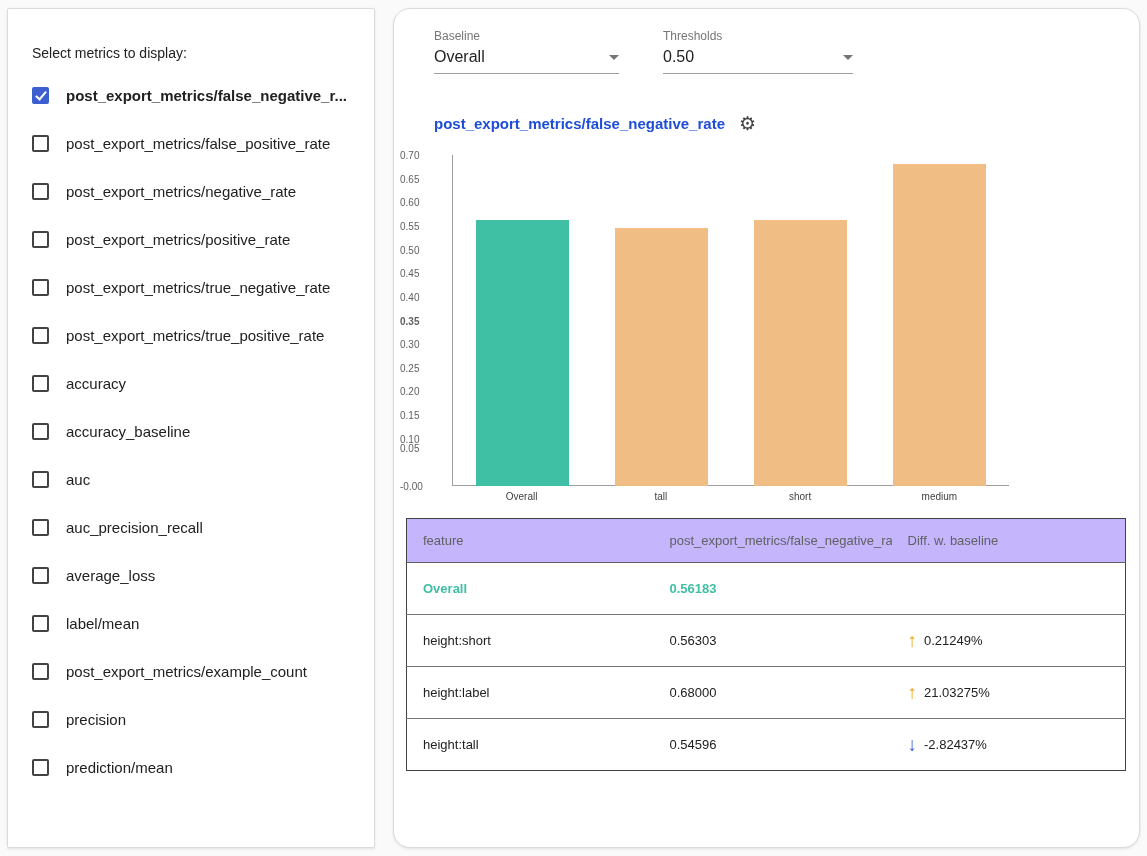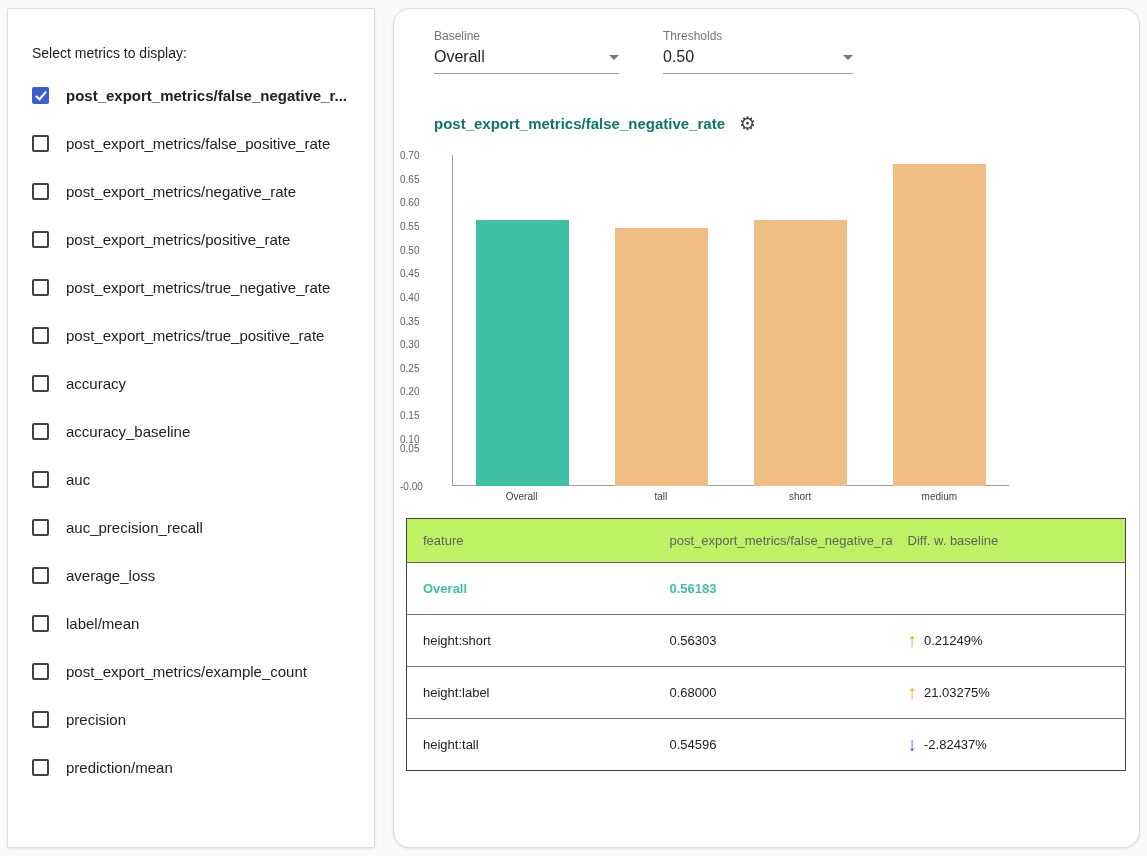--- a/index.html
+++ b/index.html
@@ -21,35 +21,35 @@
   .metric-item.checked .metric-label{ font-weight:bold; }
 
   .controls{ display:flex; gap:44px; margin:4px 0 0 28px; }
   .field{ width:185px; cursor:pointer; }
   .field-label{ font-size:12px; color:#757575; margin-bottom:5px; }
   .field-value{ display:flex; justify-content:space-between; align-items:center; font-size:16px; color:#212121;
       border-bottom:1px solid #9e9e9e; padding-bottom:7px; }
   .caret{ width:0; height:0; border-left:5px solid transparent; border-right:5px solid transparent; border-top:5px solid #757575; }
 
   .chart-title-row{ display:flex; align-items:center; gap:14px; margin:40px 0 0 28px; }
-  .chart-title{ font-size:15px; font-weight:bold; color:#0f766e; }
+  .chart-title{ font-size:15px; font-weight:bold; color:#1d4ed8; }
   .gear{ font-size:19px; color:#424242; line-height:1; cursor:pointer; }
 
   .chart{ display:flex; margin:22px 0 0 2px; }
   .yaxis{ position:relative; width:44px; height:331px; flex-shrink:0; }
   .ytick{ position:absolute; right:8px; width:100%; font-size:10px; color:#616161; }
   .plot{ position:relative; width:557px; height:331px; border-left:1px solid #9e9e9e; border-bottom:1px solid #9e9e9e; }
   .bars-row{ display:flex; height:331px; align-items:flex-end; }
   .bar-slot{ flex:1; display:flex; justify-content:center; }
   .bar{ width:93px; }
   .xlabels{ display:flex; width:557px; }
   .xlabel{ flex:1; text-align:center; font-size:10px; color:#424242; padding-top:5px; }
 
   table{ border-collapse:collapse; width:720px; margin-top:16px; border:1px solid #424242; table-layout:fixed; }
-  th{ background:#bef264; height:44px; text-align:left; font-weight:normal; font-size:13px; color:#616161;
+  th{ background:#c4b5fd; height:44px; text-align:left; font-weight:normal; font-size:13px; color:#616161;
       padding-left:16px; border-bottom:1px solid #616161; white-space:nowrap; overflow:hidden; }
   td{ height:52px; font-size:13px; color:#212121; padding-left:16px; border-top:1px solid #757575; }
   .baseline-row td:nth-child(-n+2){ color:var(--baseline); font-weight:bold; }
   .diff-wrap{ display:inline-flex; align-items:center; gap:7px; }
   .arrow{ font-size:19px; line-height:1; }
 </style>
 </head>
 <body>
 
 <div class="app">
@@ -146,21 +146,21 @@
 
     <div class="chart">
       <div class="yaxis">
           <div class="ytick" style="top: -5px;">0.70</div>
           <div class="ytick" style="top: 18.6429px;">0.65</div>
           <div class="ytick" style="top: 42.2857px;">0.60</div>
           <div class="ytick" style="top: 65.9286px;">0.55</div>
           <div class="ytick" style="top: 89.5714px;">0.50</div>
           <div class="ytick" style="top: 113.214px;">0.45</div>
           <div class="ytick" style="top: 136.857px;">0.40</div>
-          <div class="ytick" style="top: 160.5px;">0.35</div>
+          <div class="ytick" style="top: 160.5px; font-weight: bold;">0.35</div>
           <div class="ytick" style="top: 184.143px;">0.30</div>
           <div class="ytick" style="top: 207.786px;">0.25</div>
           <div class="ytick" style="top: 231.429px;">0.20</div>
           <div class="ytick" style="top: 255.071px;">0.15</div>
           <div class="ytick" style="top: 278.714px;">0.10</div>
           <div class="ytick" style="top: 288px;">0.05</div>
           <div class="ytick" style="top: 326px;">-0.00</div>
         </div>
       <div>
         <div class="plot">

